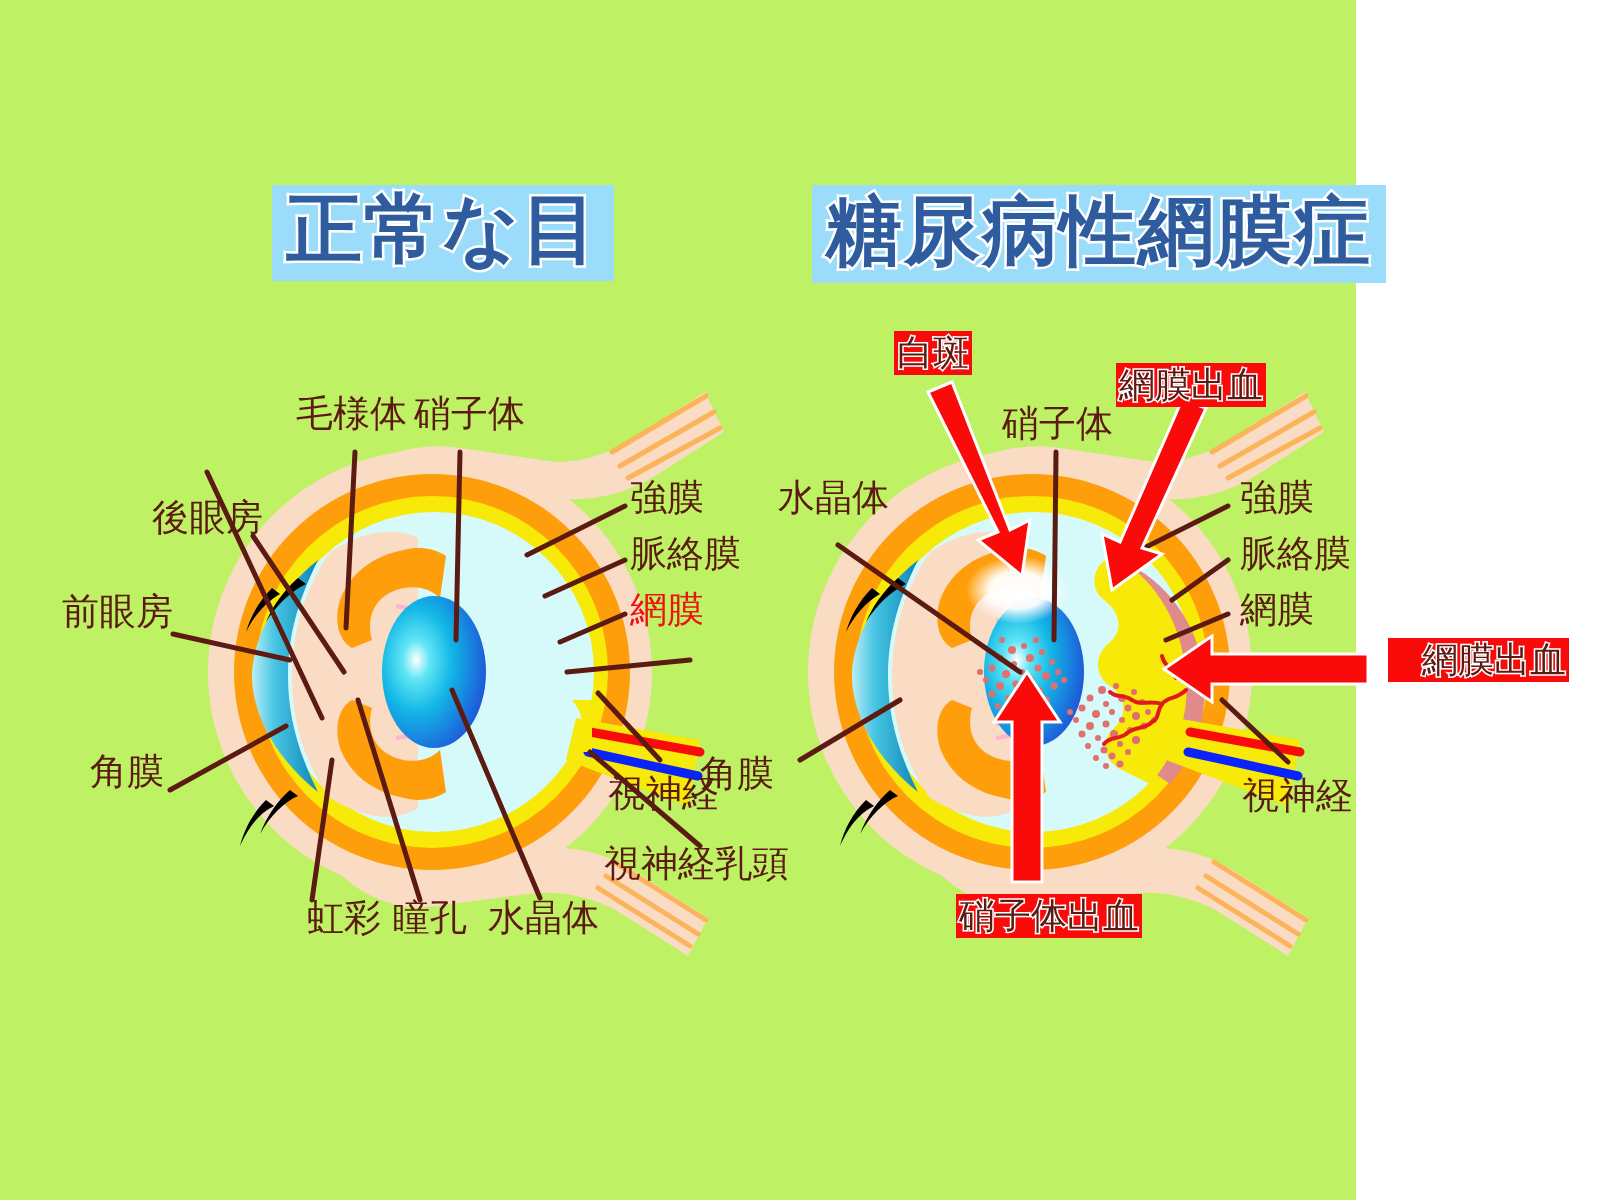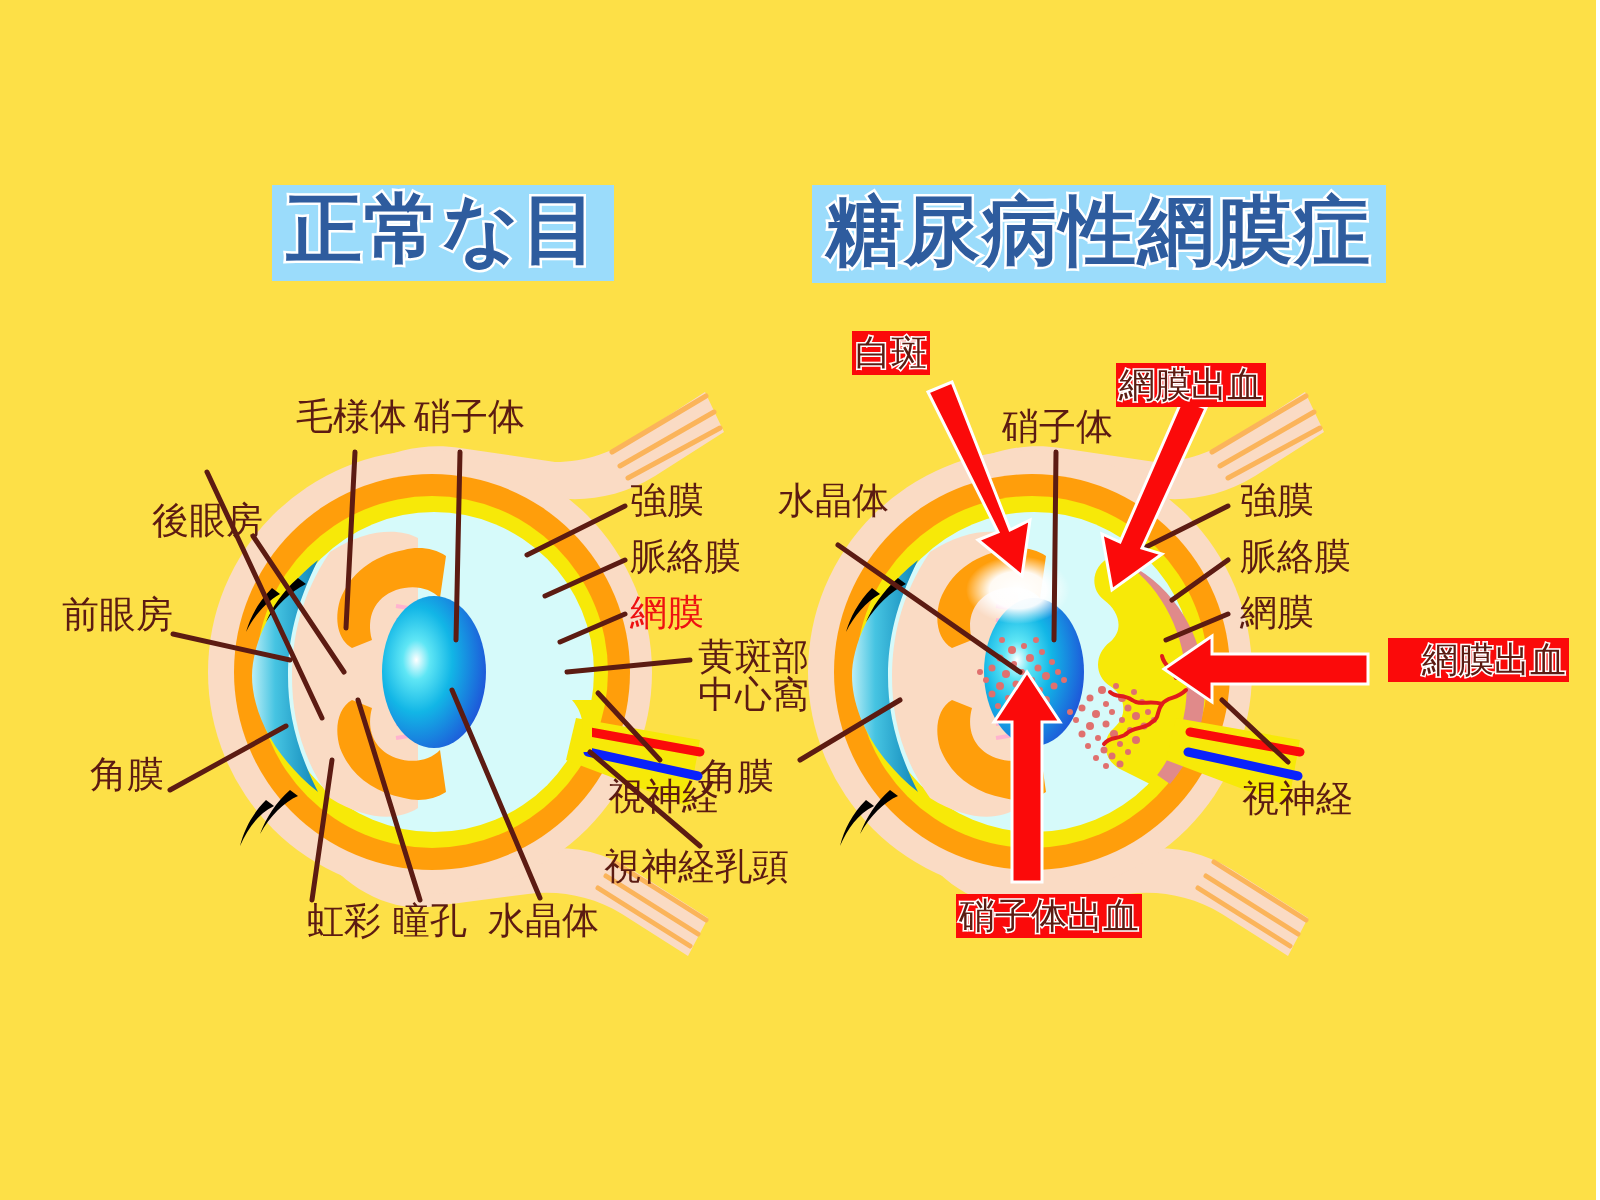--- a/index.html
+++ b/index.html
@@ -1,17 +1,17 @@
 <!DOCTYPE html>
 <html><head>
 <meta charset="utf-8">
 <style>
   html,body{margin:0;padding:0;background:#ffffff;}
   body{width:1600px;height:1200px;font-family:"Liberation Sans","DejaVu Sans",sans-serif;overflow:hidden;}
-  #stage{position:relative;width:1596px;height:1200px;background:#fde047;}
+  #stage{position:relative;width:1356px;height:1200px;background:#bef264;}
   svg#scene{position:absolute;left:0;top:0;width:1600px;height:1200px;}
 
   .title{
     position:absolute;
     background:#9bdcfb;
     color:#2e5c9e;
     font-weight:bold;
     letter-spacing:2px;
     line-height:1;
     white-space:nowrap;
@@ -19,21 +19,21 @@
     paint-order:stroke fill;
   }
   .title-inner{position:relative;}
 
   .lbl{
     position:absolute;
     color:#5c1b12;
     font-size:37px;
     line-height:1.12;
     white-space:nowrap;
-    font-family:Liberation Sans, sans-serif;
+    font-family:Liberation Mono, monospace;
   }
   .lbl.red{color:#ee1111;}
   .lbl.two{line-height:1.02;}
 
   .rbox{
     position:absolute;
     background:#fb0a0a;
     color:#5c1b12;
     font-size:36px;
     line-height:1.18;
@@ -347,24 +347,20 @@
   <div class="lbl" style="left:62px;top:594px;">前眼房</div>
 
   <div class="lbl" style="left:90px;top:754px;">角膜</div>
 
   <div class="lbl" style="left:630px;top:480px;">強膜</div>
 
   <div class="lbl" style="left:630px;top:536px;">脈絡膜</div>
 
   <div class="lbl red" style="left:630px;top:592px;">網膜</div>
 
-  <div class="lbl two" style="left:698px;top:638px;">
-    <div>黄斑部</div>
-    <div>中心窩</div>
-  </div>
 
   <div class="lbl" style="left:608px;top:776px;">視神経</div>
 
   <div class="lbl" style="left:604px;top:846px;text-align:center;">視神経乳頭</div>
 
   <div class="lbl" style="left:274px;top:900px;margin-left:33px;">虹彩</div>
 
   <div class="lbl" style="left:393px;top:900px;">瞳孔</div>
 
   <div class="lbl" style="left:488px;top:900px;">水晶体</div>
@@ -376,21 +372,21 @@
   <div class="lbl" style="left:700px;top:756px;">角膜</div>
 
   <div class="lbl" style="left:1240px;top:480px;">強膜</div>
 
   <div class="lbl" style="left:1240px;top:536px;">脈絡膜</div>
 
   <div class="lbl" style="left:1240px;top:592px;">網膜</div>
 
   <div class="lbl" style="left:1242px;top:778px;">視神経</div>
 
-  <div class="rbox" style="left:852px;top:331px;">白斑</div>
+  <div class="rbox" style="left:894px;top:331px;">白斑</div>
 
   <div class="rbox" style="left:1116px;top:363px;">網膜出血</div>
 
   <div class="rbox" style="left:1388px;top:638px;padding-left:34px;">網膜出血</div>
 
   <div class="rbox" style="left:956px;top:894px;">硝子体出血</div>
 
 </div>
 
 </body></html>

